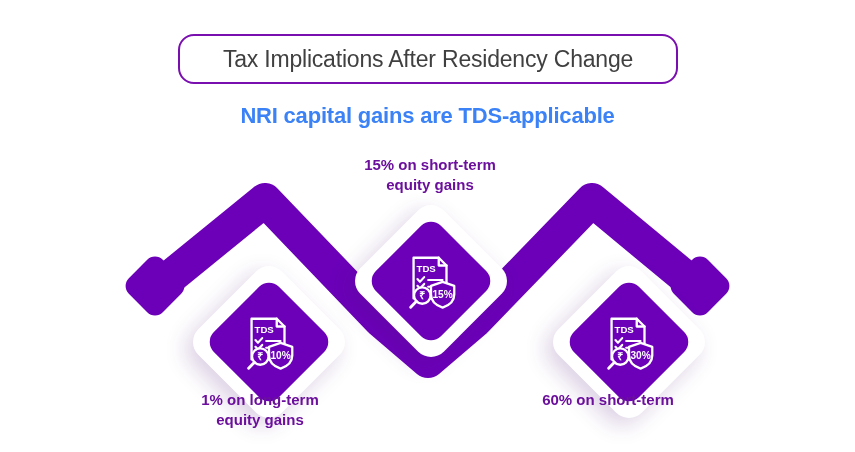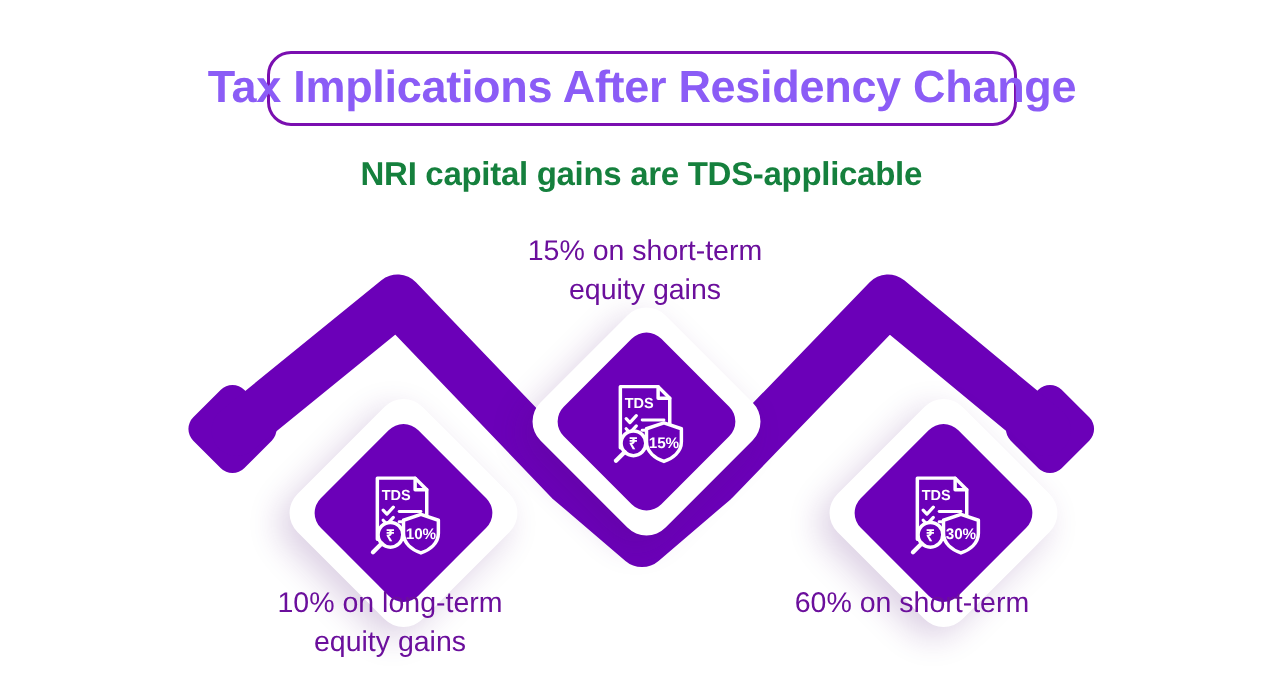--- a/index.html
+++ b/index.html
@@ -30,35 +30,35 @@
     width: 500px;
     height: 50px;
     box-sizing: border-box;
     border: 2.5px solid #7A0FB0;
     border-radius: 16px;
     display: flex;
     align-items: center;
     justify-content: center;
   }
   .title-text {
-    font-size: 30px;
-    font-weight: bold;
-    color: #8b5cf6;
+    font-size: 23px;
+    font-weight: normal;
+    color: #404040;
     letter-spacing: -0.2px;
     white-space: nowrap;
   }
   .subtitle-text {
     position: absolute;
     left: 0;
     top: 103px;
     width: 855px;
     text-align: center;
     font-size: 22px;
     font-weight: bold;
-    color: #15803d;
+    color: #3b82f6;
     letter-spacing: -0.2px;
   }
 
   
   .zigzag-layer {
     position: absolute;
     left: 0;
     top: 0;
     width: 855px;
     height: 452px;
@@ -95,22 +95,22 @@
   }
 
   #card-1 { left: 210px; top: 283px; }
   #card-2 { left: 372px; top: 222px; }
   #card-3 { left: 570px; top: 283px; }
 
   
   .caption {
     position: absolute;
     text-align: center;
-    font-size: 19px;
-    font-weight: normal;
+    font-size: 15px;
+    font-weight: bold;
     color: #6B0F9C;
     line-height: 1.35;
     width: 260px;
   }
   #caption-1 { left: 130px; top: 390px; }
   #caption-2 { left: 300px; top: 155px; }
   #caption-3 { left: 478px; top: 390px; }
 </style>
 </head>
 <body>
@@ -214,21 +214,21 @@
         </g>
         <g>
           <path d="M44 33 L56 37 V46 C56 53 50 57.5 44 59.5 C38 57.5 32 53 32 46 V37 Z" fill="#6B00B8" stroke="#ffffff" stroke-width="2.4" stroke-linejoin="round"></path>
           <text x="44" y="50" font-family="'Liberation Sans', sans-serif" font-size="10.5" font-weight="bold" fill="#ffffff" text-anchor="middle">30%</text>
         </g>
       </svg>
     </div>
   </div>
 
   <div class="caption" id="caption-1">
-    <div>10% on long-term</div>
+    <div>1% on long-term</div>
     <div>equity gains</div>
   </div>
 
   <div class="caption" id="caption-2">
     <div>15% on short-term</div>
     <div>equity gains</div>
   </div>
 
   <div class="caption" id="caption-3">
     <div>60% on short-term</div>

